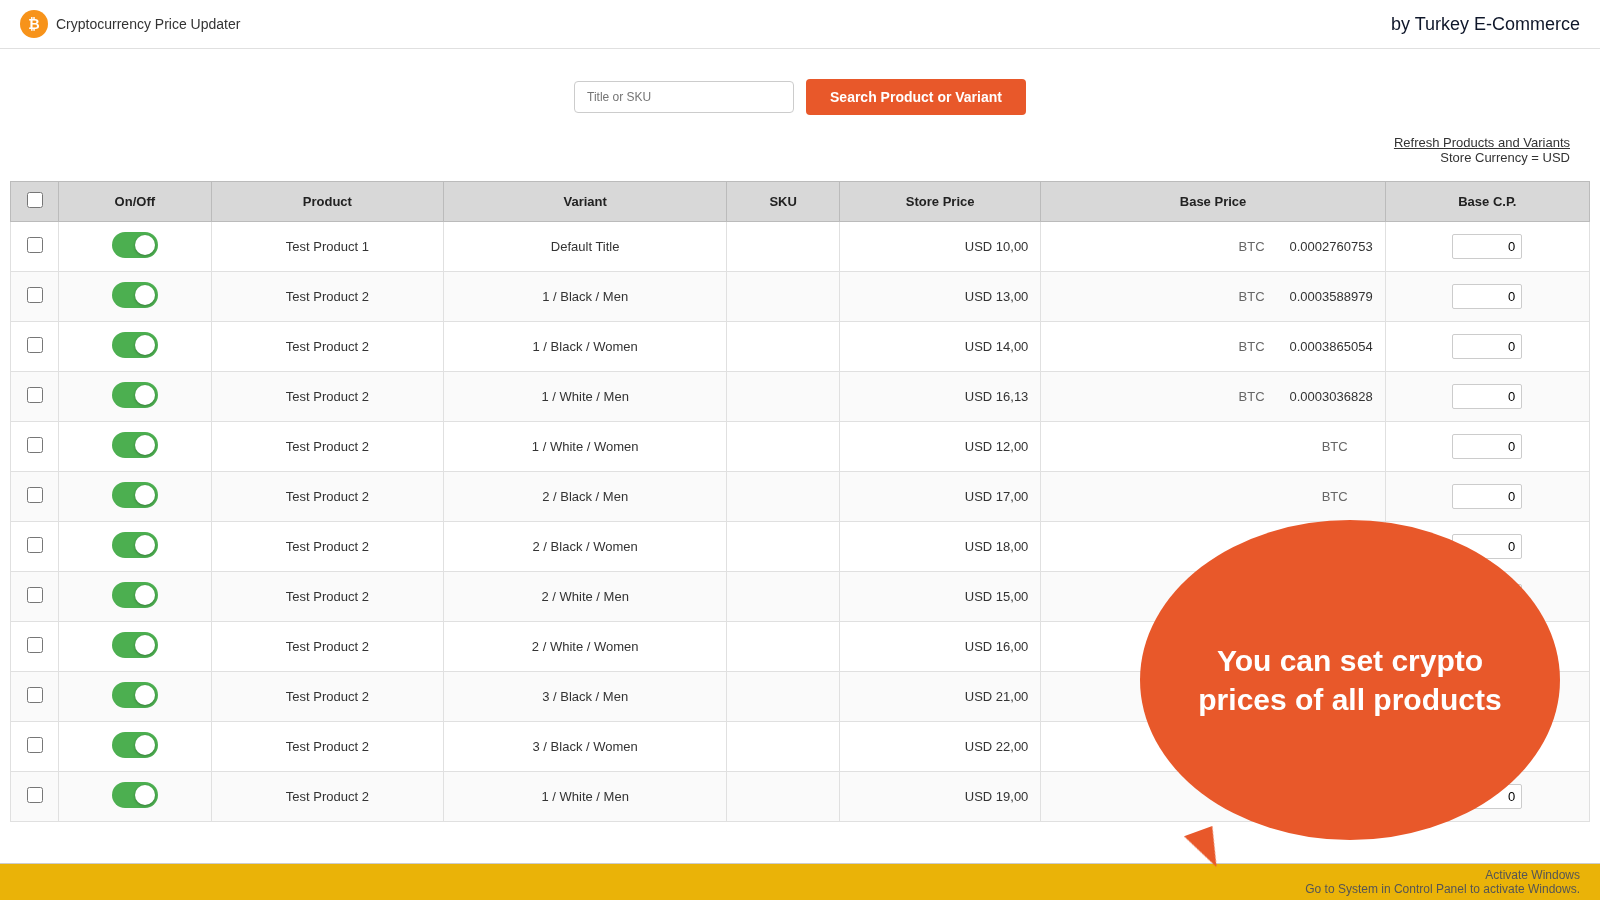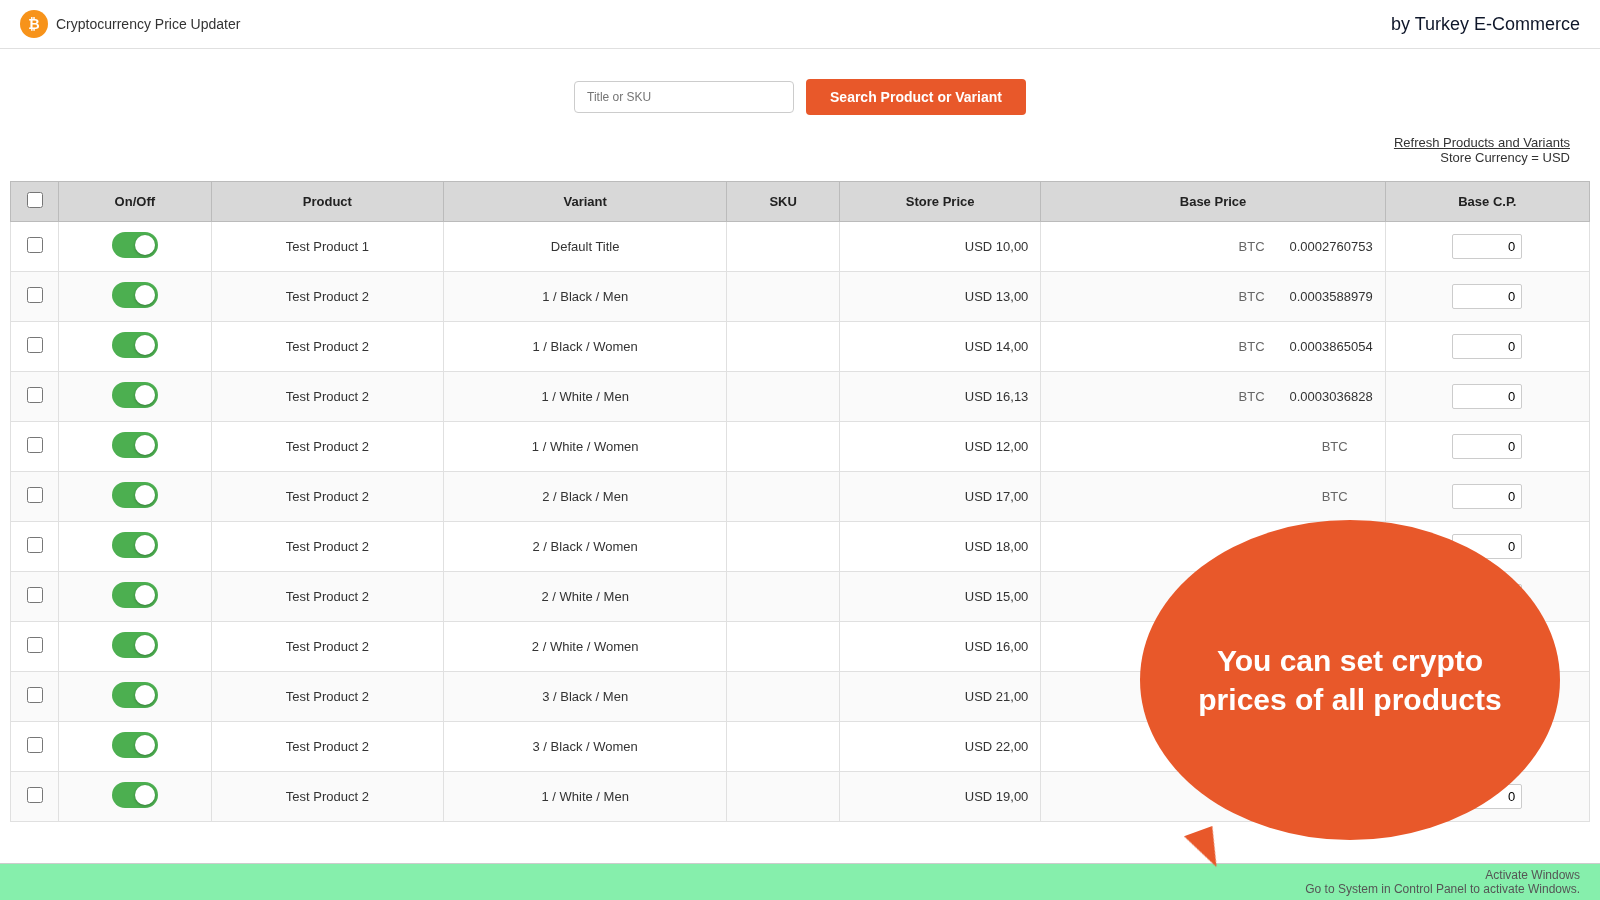--- a/index.html
+++ b/index.html
@@ -218,21 +218,21 @@
       text-align: center;
       line-height: 1.3;
     }
 
     
     .activate-bar {
       position: fixed;
       bottom: 0;
       left: 0;
       right: 0;
-      background: #86efac;
+      background: #eab308;
       border-top: 1px solid #ccc;
       padding: 4px 20px;
       font-size: 12px;
       color: #555;
       text-align: right;
     }
   </style>
 </head>
 <body>
 

